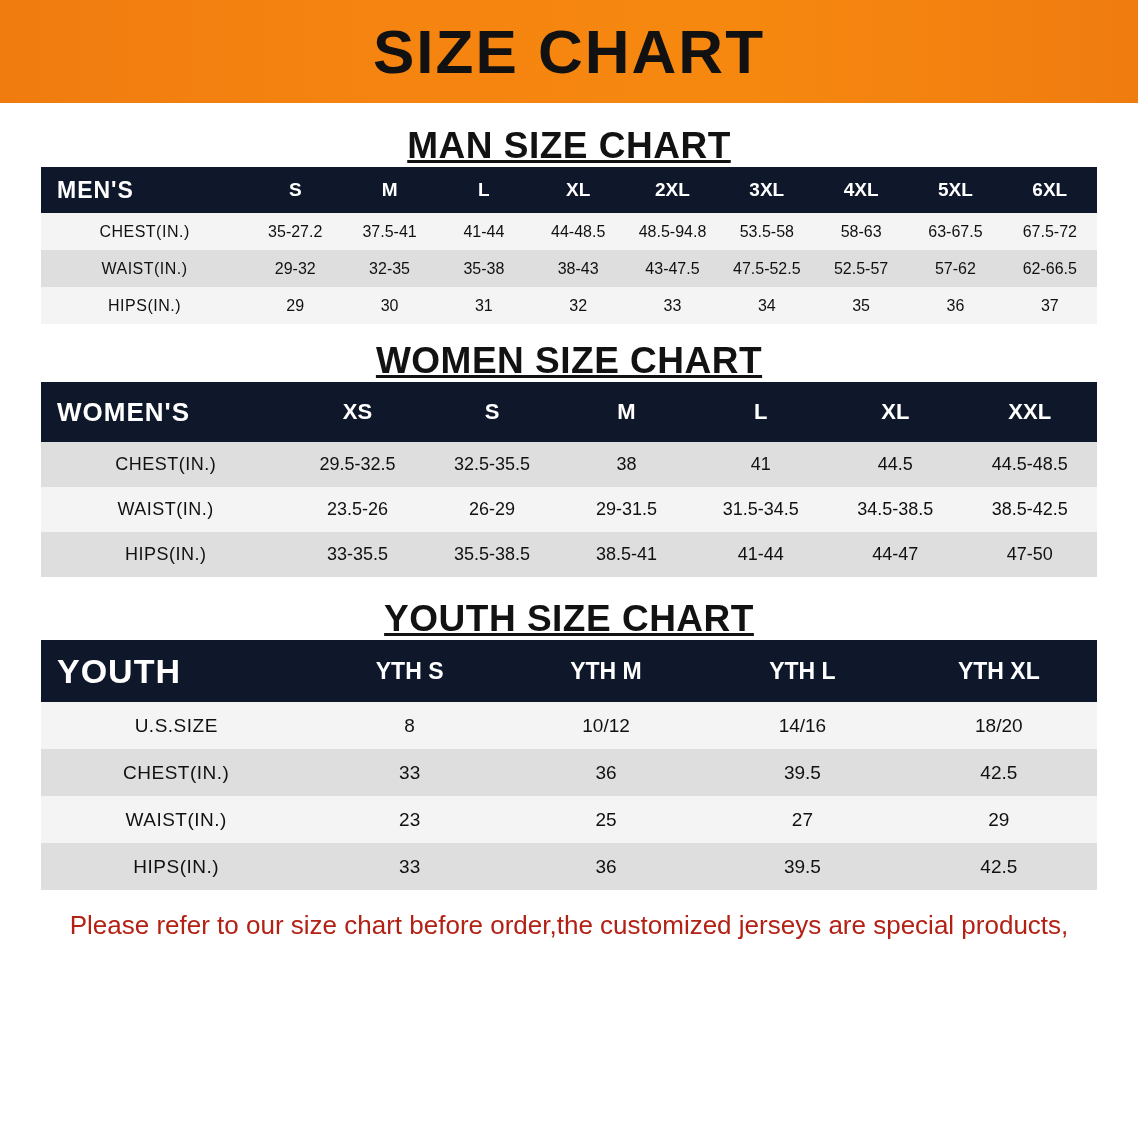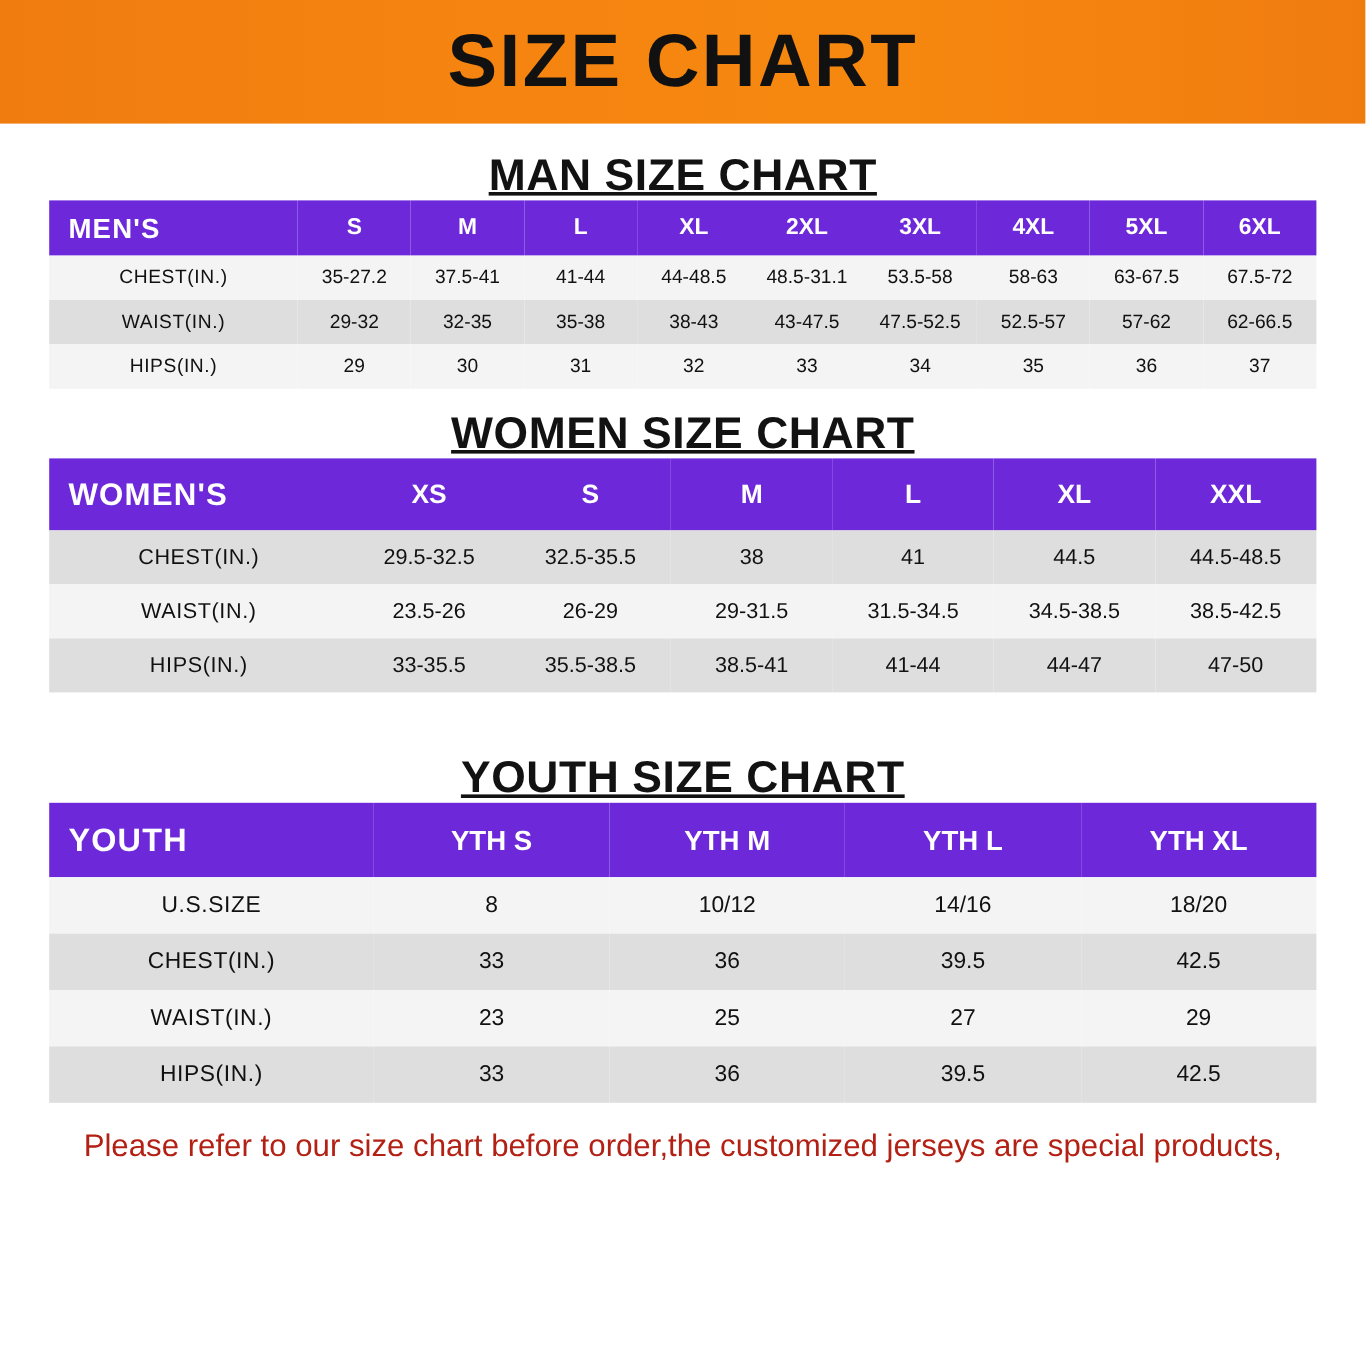--- a/index.html
+++ b/index.html
@@ -40,42 +40,42 @@
   
   .section-title {
     text-align: center;
     font-weight: bold;
     color: #121212;
     font-family: "Liberation Sans", sans-serif;
     text-decoration: underline;
   }
   .title-man  { font-size: 37px; margin-top: 22px; letter-spacing: 0.5px;}
   .title-women{ font-size: 37px; margin-top: 16px; letter-spacing: 0.5px;}
-  .title-youth{ font-size: 37px; margin-top: 50px; letter-spacing: 0.5px;}
+  .title-youth{ font-size: 37px; margin-top: 21px; letter-spacing: 0.5px;}
 
   
   .table-wrap {
     margin: 0 auto;
     width: 1056px;
   }
   table.size-table {
     width: 100%;
     border-collapse: collapse;
     table-layout: fixed;
   }
   table.size-table th,
   table.size-table td {
     text-align: center;
     font-family: "Liberation Sans", sans-serif;
     color: #111111;
     white-space: nowrap;
   }
   
   table.size-table thead tr {
-    background: #6d28d9;
+    background: #0f172a;
   }
   table.size-table thead th {
     color: #ffffff;
     font-weight: bold;
   }
   table.size-table thead th.row-label {
     text-align: left;
     padding-left: 16px;
     letter-spacing: 1px;
   }
@@ -94,21 +94,21 @@
   #men-table tbody td.row-label { font-size: 16px; letter-spacing: 0.5px;}
 
   
   #women-table thead th { height: 58px; font-size: 22px; }
   #women-table thead th.row-label { font-size: 26px; margin-top: 40px; }
   #women-table tbody td { height: 43px; font-size: 18px; }
   #women-table tbody td.row-label { font-size: 18px; letter-spacing: 0.5px;}
 
   
   #youth-table thead th { height: 60px; font-size: 23px; }
-  #youth-table thead th.row-label { font-size: 27px; margin-top: 29px; }
+  #youth-table thead th.row-label { font-size: 34px; margin-top: 29px; }
   #youth-table tbody td { height: 45px; font-size: 19px; }
   #youth-table tbody td.row-label { font-size: 19px; letter-spacing: 0.5px;}
 
   
   .notice {
     margin: 15px auto 0 auto;
     width: 1040px;
     text-align: center;
     color: #b32014;
     font-family: "Liberation Sans", sans-serif;
@@ -143,21 +143,21 @@
           <th>6XL</th>
         </tr>
       </thead>
       <tbody>
         <tr class="plain">
           <td class="row-label">CHEST(IN.)</td>
           <td>35-27.2</td>
           <td>37.5-41</td>
           <td>41-44</td>
           <td>44-48.5</td>
-          <td>48.5-31.1</td>
+          <td>48.5-94.8</td>
           <td>53.5-58</td>
           <td>58-63</td>
           <td>63-67.5</td>
           <td>67.5-72</td>
         </tr>
         <tr class="shade">
           <td class="row-label">WAIST(IN.)</td>
           <td>29-32</td>
           <td>32-35</td>
           <td>35-38</td>

